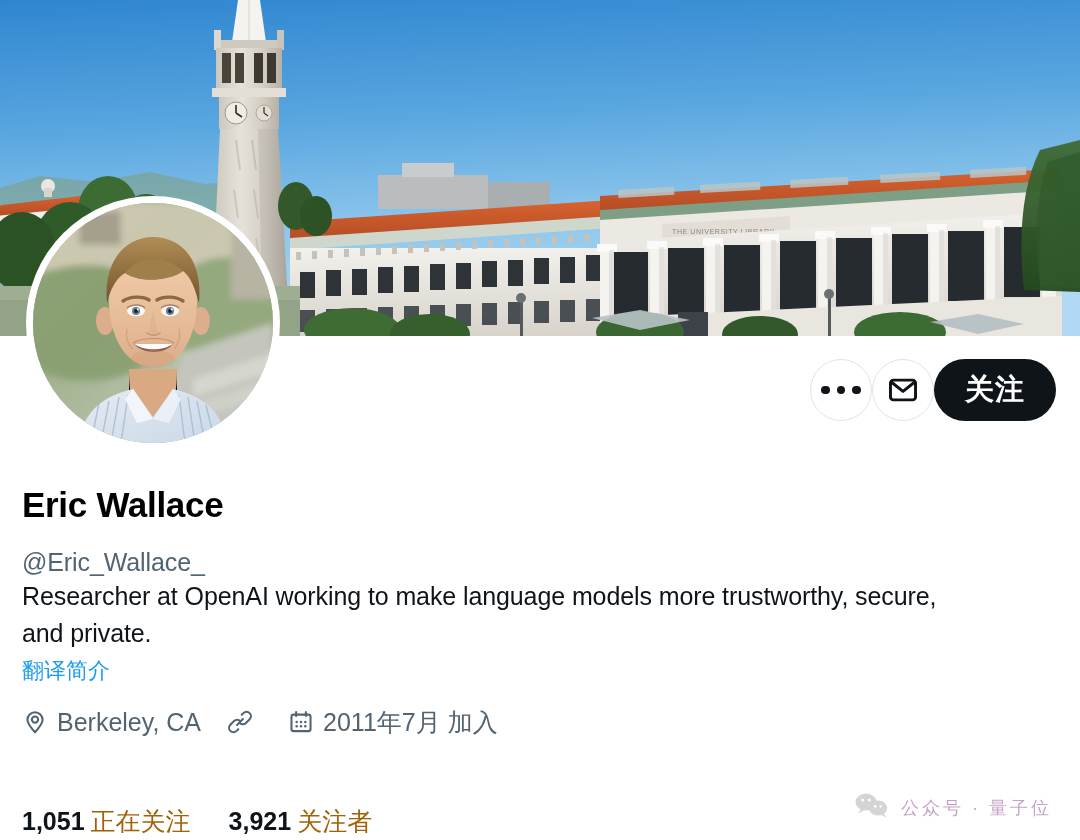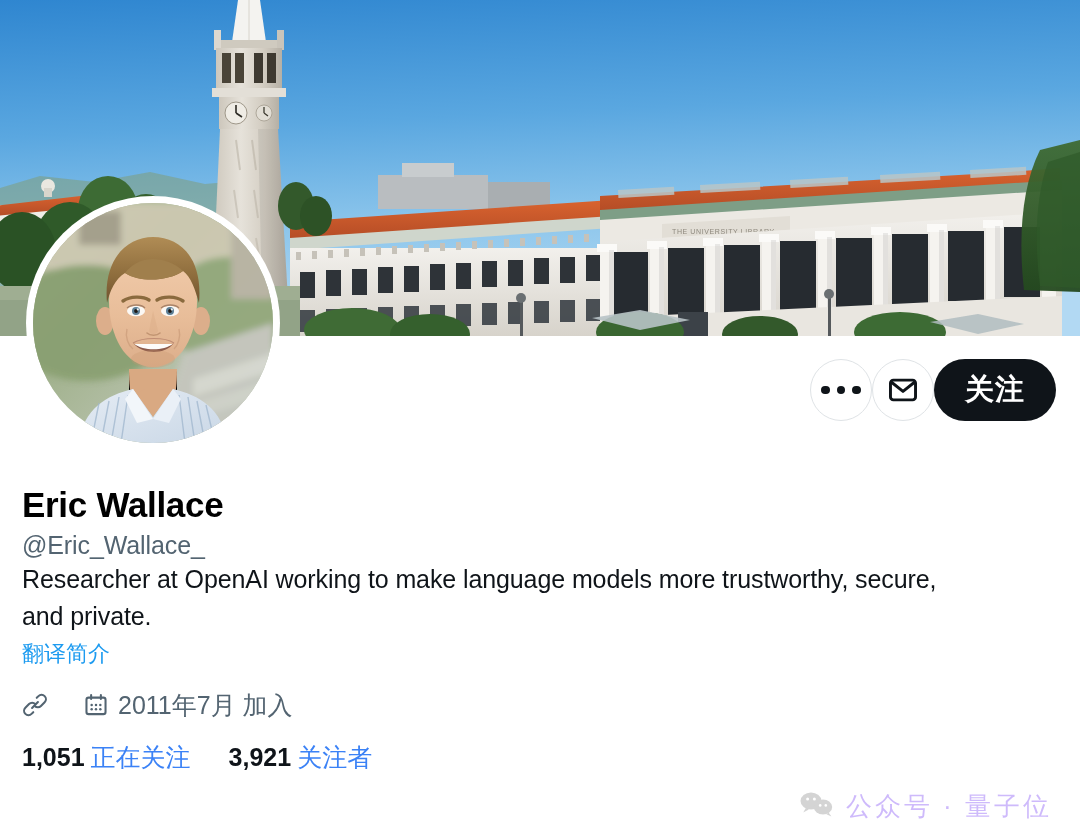--- a/index.html
+++ b/index.html
@@ -111,21 +111,21 @@
     font-size: 35px;
     font-weight: 700;
     color: #000000;
     line-height: 42px;
     letter-spacing: -0.3px;
   }
   .handle {
     font-size: 25px;
     color: #536471;
     line-height: 32px;
-    margin-top: 3px;
+    margin-top: 20px;
     letter-spacing: -0.1px;
   }
   .bio {
     font-size: 25px;
     color: #0f1419;
     line-height: 37px;
     max-width: 955px;
     letter-spacing: -0.1px;
   }
   .translate-link {
@@ -167,43 +167,44 @@
     display: flex;
     align-items: center;
     font-size: 25px;
     line-height: 32px;
   }
   .stat {
     display: flex;
     align-items: baseline;
     margin-right: 38px;
     cursor: pointer;
+    margin-top: 47px;
   }
   .stat .num {
     font-weight: 700;
     color: #0f1419;
     margin-right: 6px;
   }
-  .stat .lbl { color: #3b82f6; }
+  .stat .lbl { color: #a16207; }
 
   
   .watermark {
     position: absolute;
     right: 28px;
     bottom: 16px;
     display: flex;
     align-items: center;
     gap: 12px;
     opacity: 0.42;
     z-index: 7;
     pointer-events: none;
   }
   .watermark .wm-text {
-    font-size: 26px;
-    color: #8b5cf6;
+    font-size: 18px;
+    color: #701a75;
     letter-spacing: 3px;
     font-family: "Liberation Sans", sans-serif;
   }
 </style>
 </head>
 <body>
 
 <div class="profile-page">
 
   <div class="banner">
@@ -579,20 +580,29 @@
 
     <div class="handle">@Eric_Wallace_</div>
 
     <div class="bio">Researcher at OpenAI working to make language models more trustworthy, secure, and private.</div>
 
     <div class="translate-link">翻译简介</div>
 
     
     <div class="meta-row">
 
+      <div class="meta-item">
+        <span class="ic">
+          <svg width="26" height="26" viewBox="0 0 24 24" fill="none">
+            <path d="M12 21.5c4.2-4.6 7-8.1 7-11.5a7 7 0 1 0-14 0c0 3.4 2.8 6.9 7 11.5z" stroke="#536471" stroke-width="1.9" stroke-linejoin="round"></path>
+            <circle cx="12" cy="9.8" r="2.9" stroke="#536471" stroke-width="1.9"></circle>
+          </svg>
+        </span>
+        <span>Berkeley, CA</span>
+      </div>
 
       <div class="meta-item">
         <span class="ic">
           <svg width="26" height="26" viewBox="0 0 24 24" fill="none">
             <path d="M13.6 5.4l1.6-1.6a4 4 0 0 1 5.7 5.7l-3.4 3.4a4 4 0 0 1-5.7 0" stroke="#536471" stroke-width="1.9" stroke-linecap="round"></path>
             <path d="M10.4 18.6l-1.6 1.6a4 4 0 0 1-5.7-5.7l3.4-3.4a4 4 0 0 1 5.7 0" stroke="#536471" stroke-width="1.9" stroke-linecap="round"></path>
             <path d="M9.3 14.7l5.4-5.4" stroke="#536471" stroke-width="1.9" stroke-linecap="round"></path>
           </svg>
         </span>
       </div>

